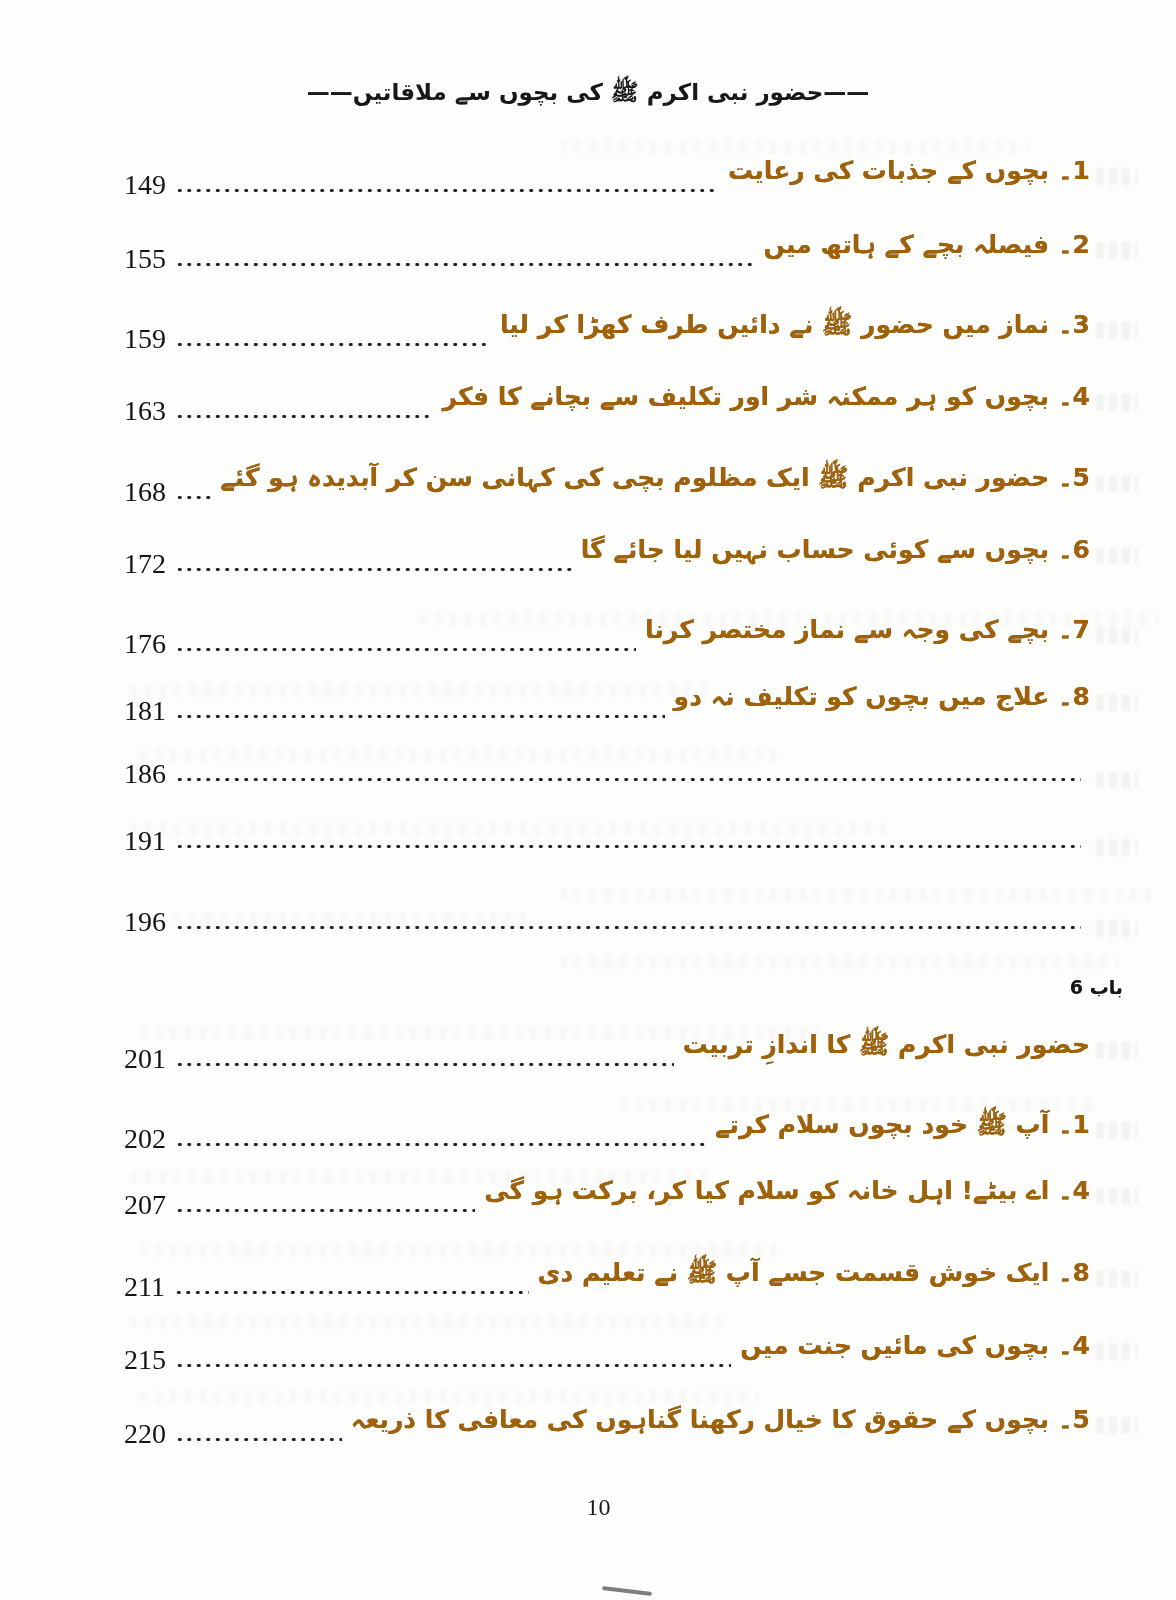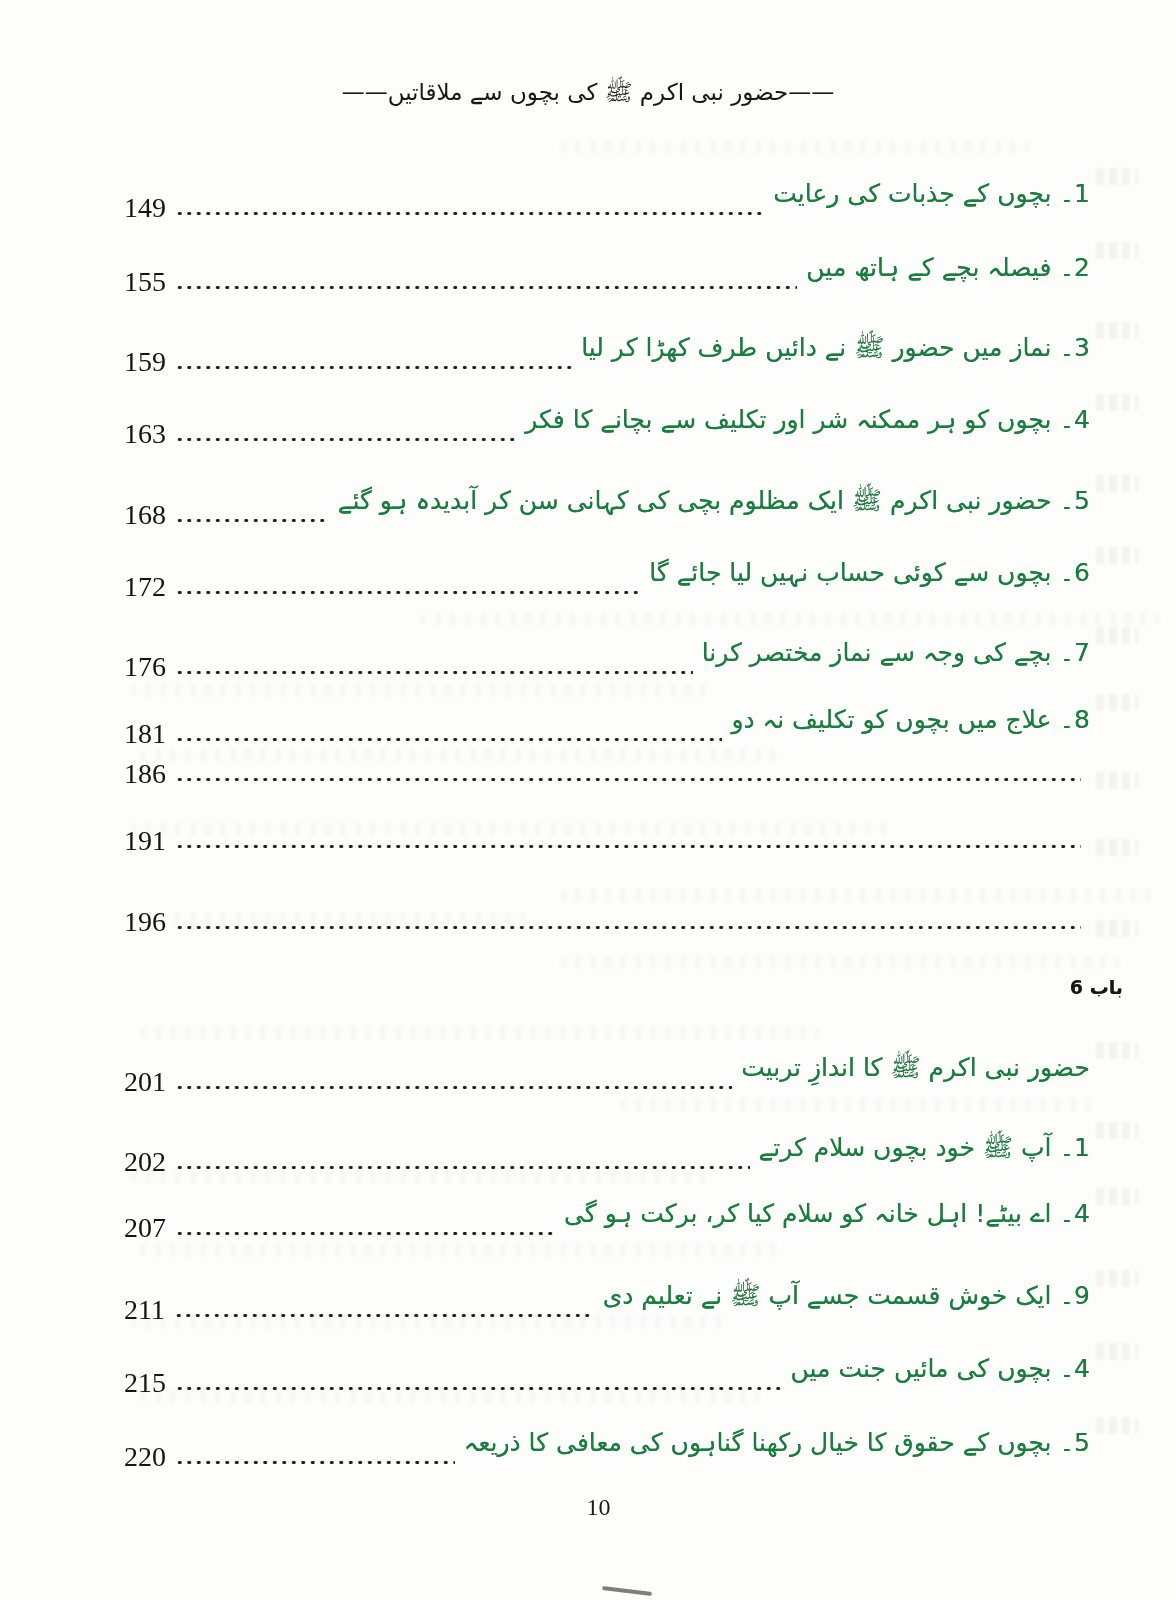--- a/index.html
+++ b/index.html
@@ -12,45 +12,44 @@
     font-family: "DejaVu Sans", sans-serif;
   }
 
   
   .book-header {
     position: absolute;
     top: 78px; left: 0; right: 0;
     text-align: center;
     direction: rtl;
     font-family: "DejaVu Sans", sans-serif;
-    font-weight: normal;
+    font-weight: bold;
     font-size: 23px;
     color: #181818;
     letter-spacing: 0.5px;
   }
 
   
   .toc-row {
     position: absolute;
     left: 124px;
     width: 966px;
     display: flex;
     direction: rtl;
     align-items: flex-end;
   }
   .toc-title {
     font-family: "DejaVu Sans", sans-serif;
-    font-weight: normal;
+    font-weight: bold;
     font-size: 25px;
     line-height: 1.35;
-    color: #15803d;
+    color: #a16207;
     white-space: nowrap;
     margin-bottom: 13px;
     text-shadow: 0 0 0.4px rgba(20,20,20,0.55);
-    margin-top: 23px;
   }
   .toc-dots {
     flex: 1 1 0;
     min-width: 14px;
     height: 7px;
     margin: 0 9px 7px 9px;
     background-image: radial-gradient(circle, #1d1d1d 1.6px, rgba(0,0,0,0) 2px);
     background-size: 9.5px 7px;
     background-repeat: repeat-x;
     background-position: 0 100%;
@@ -214,21 +213,21 @@
     <span class="toc-title">1۔ آپ ﷺ خود بچوں سلام کرتے</span>
     <span class="toc-dots"></span>
     <span class="toc-num">202</span>
   </div>
   <div class="toc-row row-14">
     <span class="toc-title">4۔ اے بیٹے! اہل خانہ کو سلام کیا کر، برکت ہو گی</span>
     <span class="toc-dots"></span>
     <span class="toc-num">207</span>
   </div>
   <div class="toc-row row-15">
-    <span class="toc-title">9۔ ایک خوش قسمت جسے آپ ﷺ نے تعلیم دی</span>
+    <span class="toc-title">8۔ ایک خوش قسمت جسے آپ ﷺ نے تعلیم دی</span>
     <span class="toc-dots"></span>
     <span class="toc-num">211</span>
   </div>
   <div class="toc-row row-16">
     <span class="toc-title">4۔ بچوں کی مائیں جنت میں</span>
     <span class="toc-dots"></span>
     <span class="toc-num">215</span>
   </div>
   <div class="toc-row row-17">
     <span class="toc-title">5۔ بچوں کے حقوق کا خیال رکھنا گناہوں کی معافی کا ذریعہ</span>

